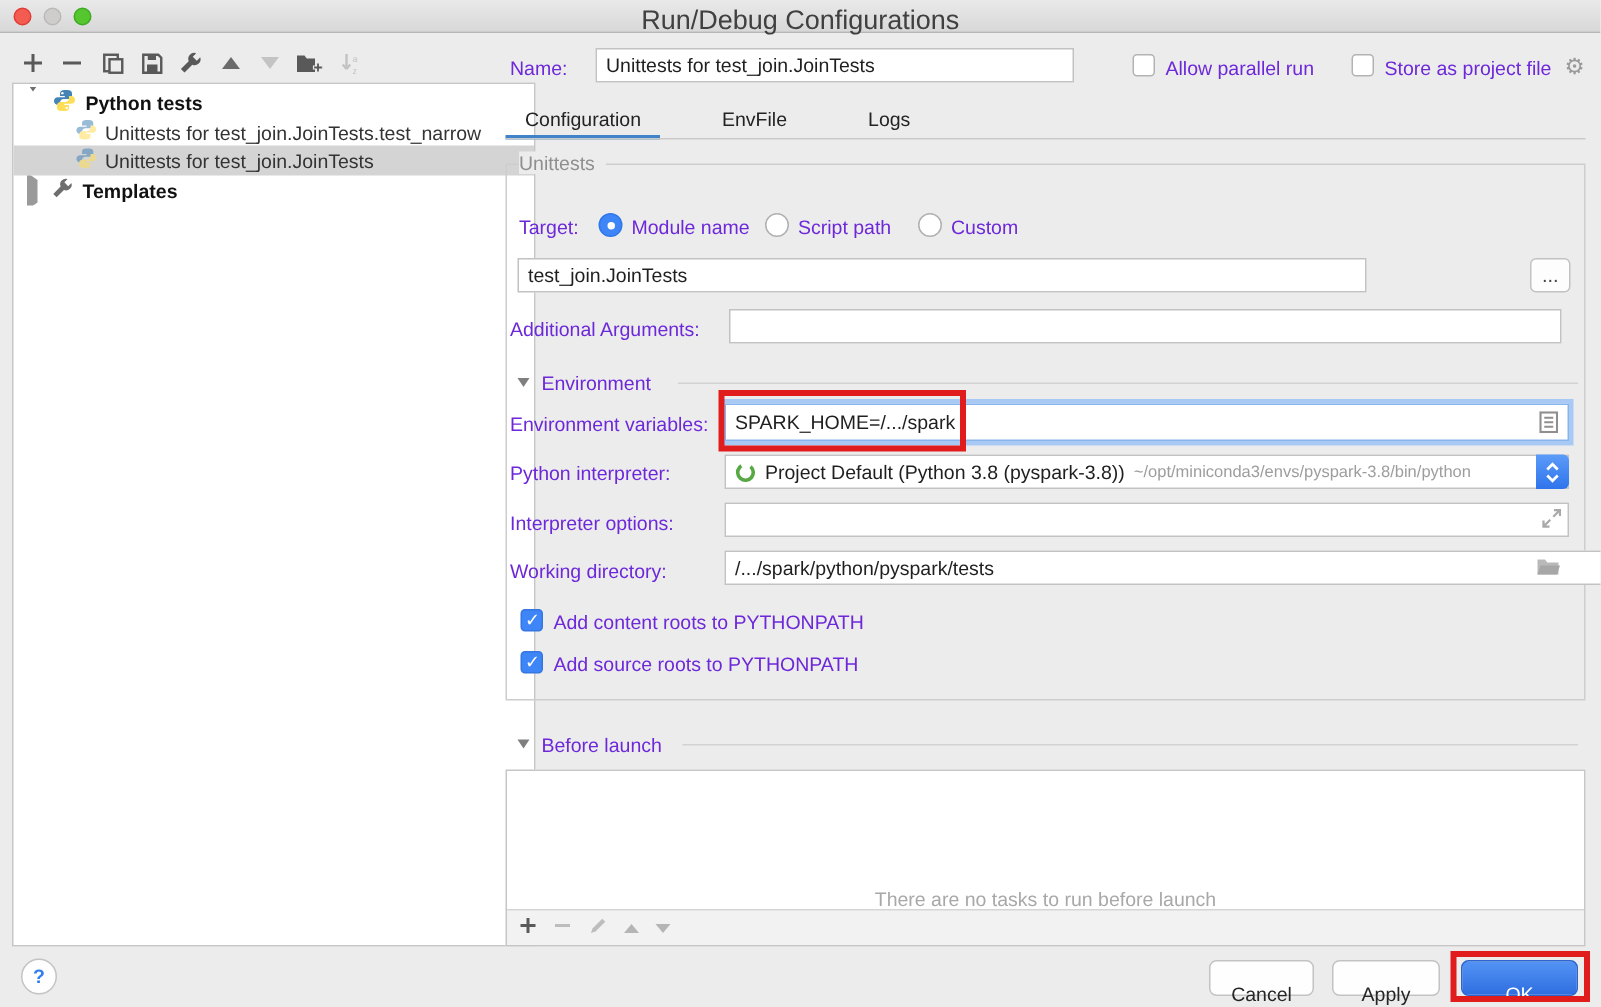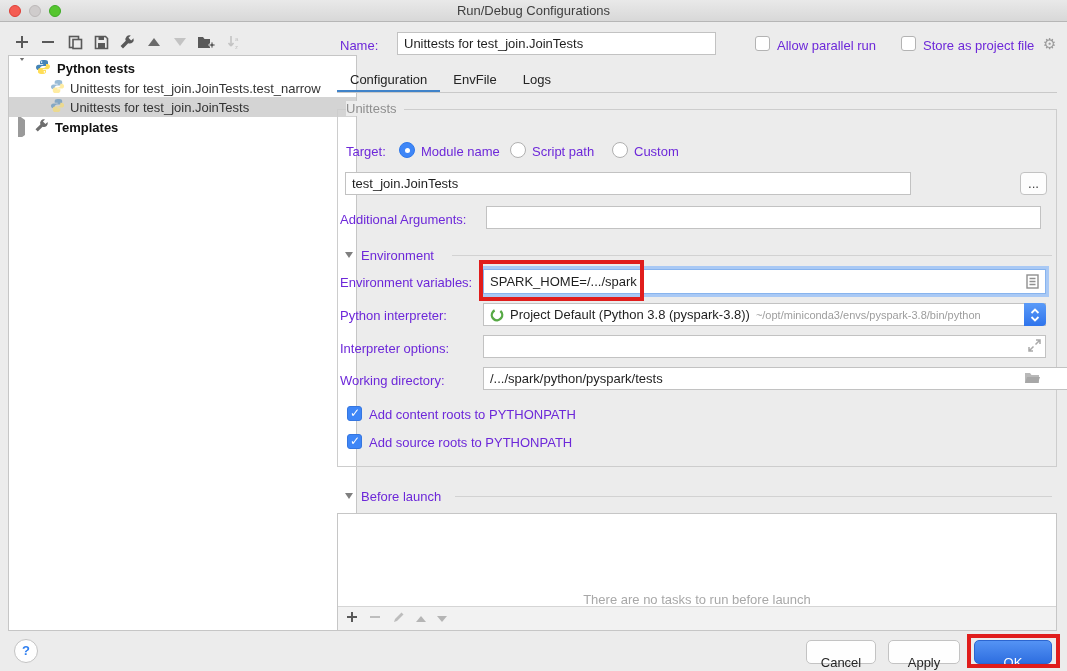--- a/index.html
+++ b/index.html
@@ -15,21 +15,21 @@
     position:absolute; left:0; top:0; width:1067px; height:22px;
     background:linear-gradient(#e9e9e9,#d8d8d8);
     border-bottom:1px solid #b6b6b6;
   }
   .traffic { position:absolute; top:5px; width:12px; height:12px; border-radius:50%; }
   .t-close { left:9px;  background:#f45c52; border:1px solid #de3e36; }
   .t-min   { left:29px; background:#cfcccc; border:1px solid #bcb8b8; }
   .t-zoom  { left:49px; background:#56c62f; border:1px solid #3eab26; }
   .win-title {
     position:absolute; left:0; right:0; top:3px; text-align:center;
-    color:#404040; font-size:13px;
+    color:#404040; font-size:18px;
   }
 
   
   .ltb { position:absolute; top:32px; height:20px; width:20px; display:flex;
          align-items:center; justify-content:center; }
   .ltb svg { display:block; }
 
   
   .tree-panel {
     position:absolute; left:8px; top:55px; width:349px; height:576px;
@@ -56,21 +56,21 @@
   }
   .checkbox { position:absolute; width:15px; height:15px; background:#fff;
     border:1px solid #b3b3b3; border-radius:3px; }
   .checkbox.checked { background:#3e86f7; border-color:#3576e0; }
   .checkbox.checked::after {
     content:"✓"; color:#fff; font-size:12px; position:absolute; left:2px; top:-1px;
   }
   .gear { position:absolute; color:#9a9a9a; font-size:15px; }
 
   
-  .tabs { position:absolute; left:337px; top:68px; height:25px; display:flex; }
+  .tabs { position:absolute; left:337px; top:68px; height:25px; display:flex;gap:28px; }
   .tab { padding:4px 13px 0 13px; height:25px; color:#232323; position:relative; }
   .tab.active::after {
     content:""; position:absolute; left:0; right:0; bottom:0; height:3px;
     background:#4083c9;
   }
   .tab-sep { position:absolute; left:337px; top:92px; width:720px; height:1px;
     background:#c9c9c9; }
 
   
   .groupbox { position:absolute; border:1px solid #cdcdcd; }

